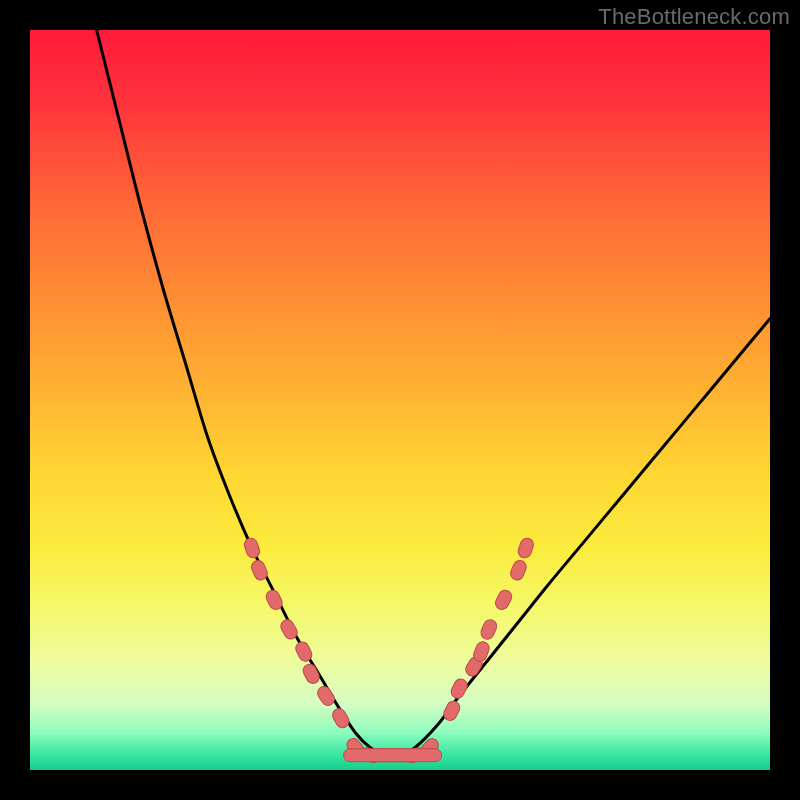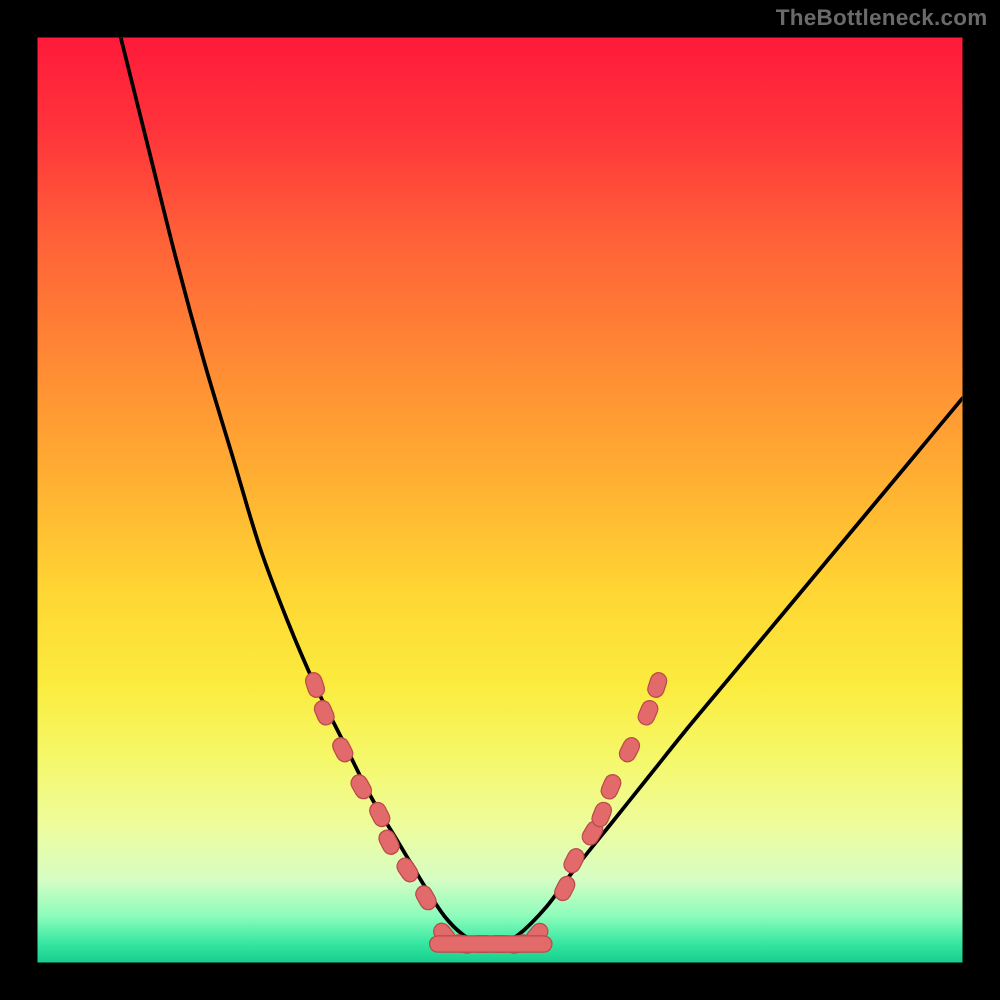--- a/index.html
+++ b/index.html
@@ -40,22 +40,22 @@
       #8cfcbc 95%,
       #34e6a0 98%,
       #17ce8d 100%
     );
   }
   .watermark {
     position: absolute;
     top: 4px;
     right: 10px;
     color: #6a6a6a;
-    font-size: 18px;
-    font-weight: 700;
+    font-size: 22px;
+    font-weight: 400;
     letter-spacing: 0.2px;
     z-index: 5;
   }
   svg {
     position: absolute;
     left: 0;
     top: 0;
   }
 </style>
 </head>

